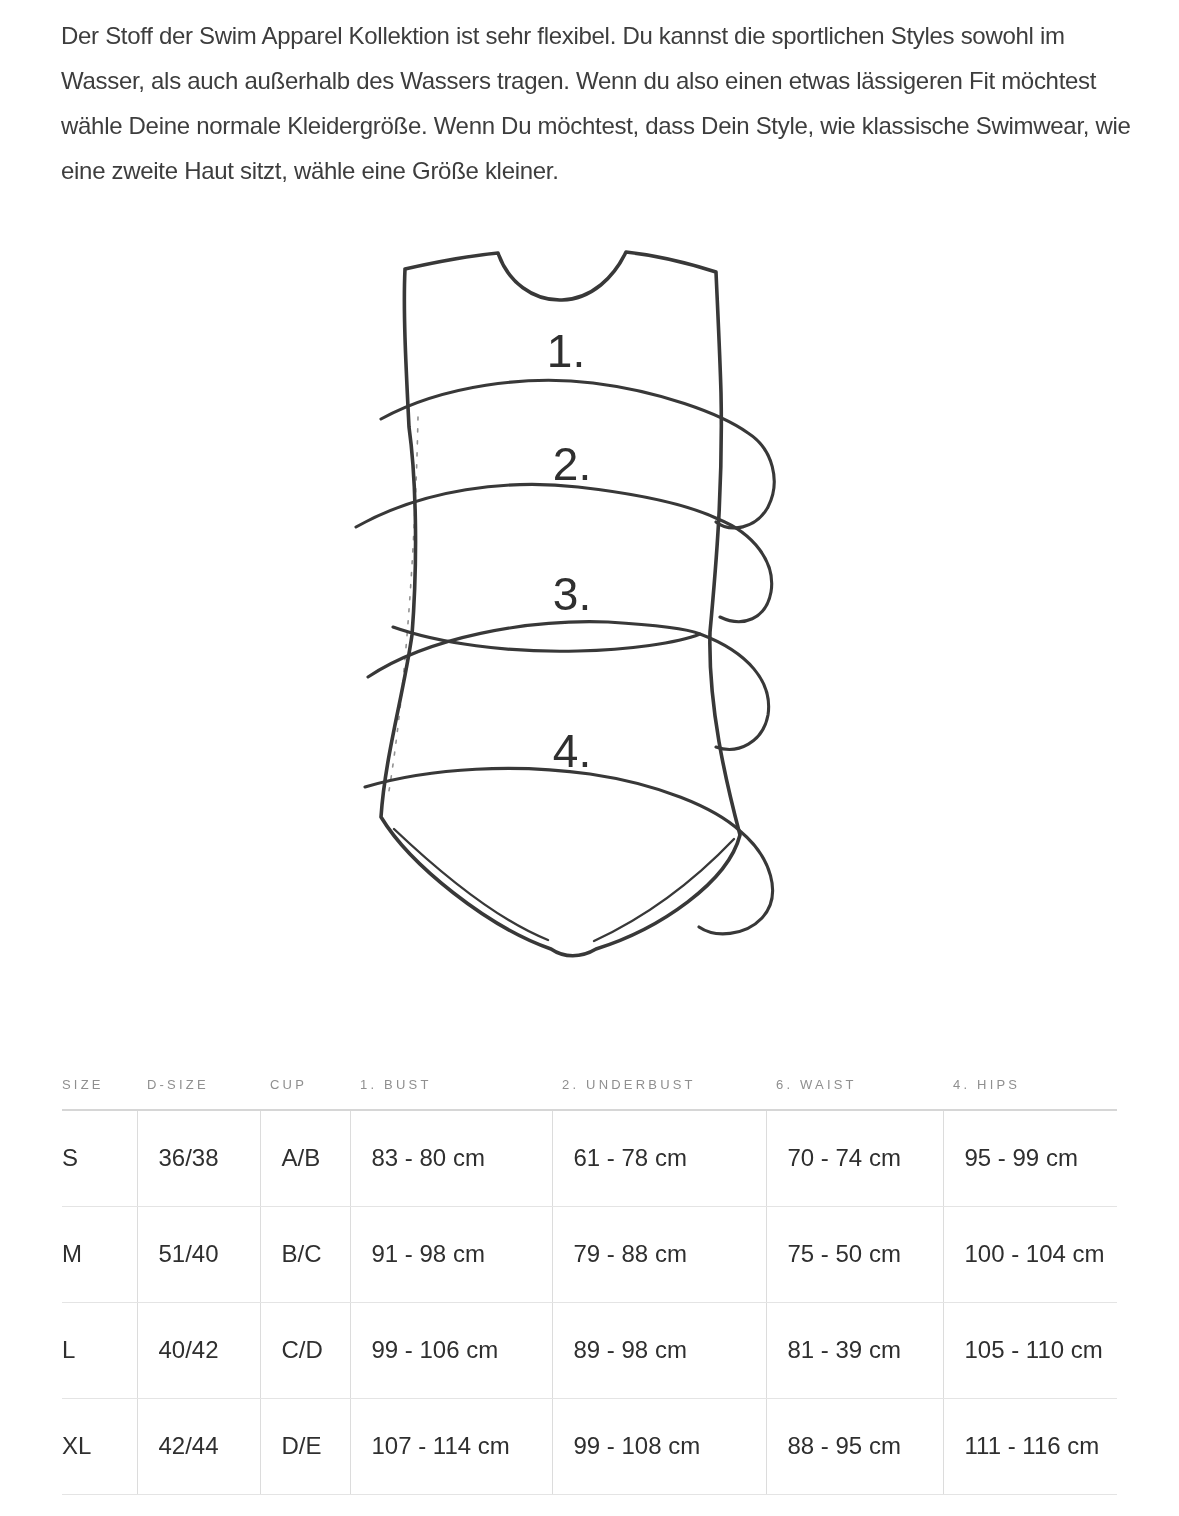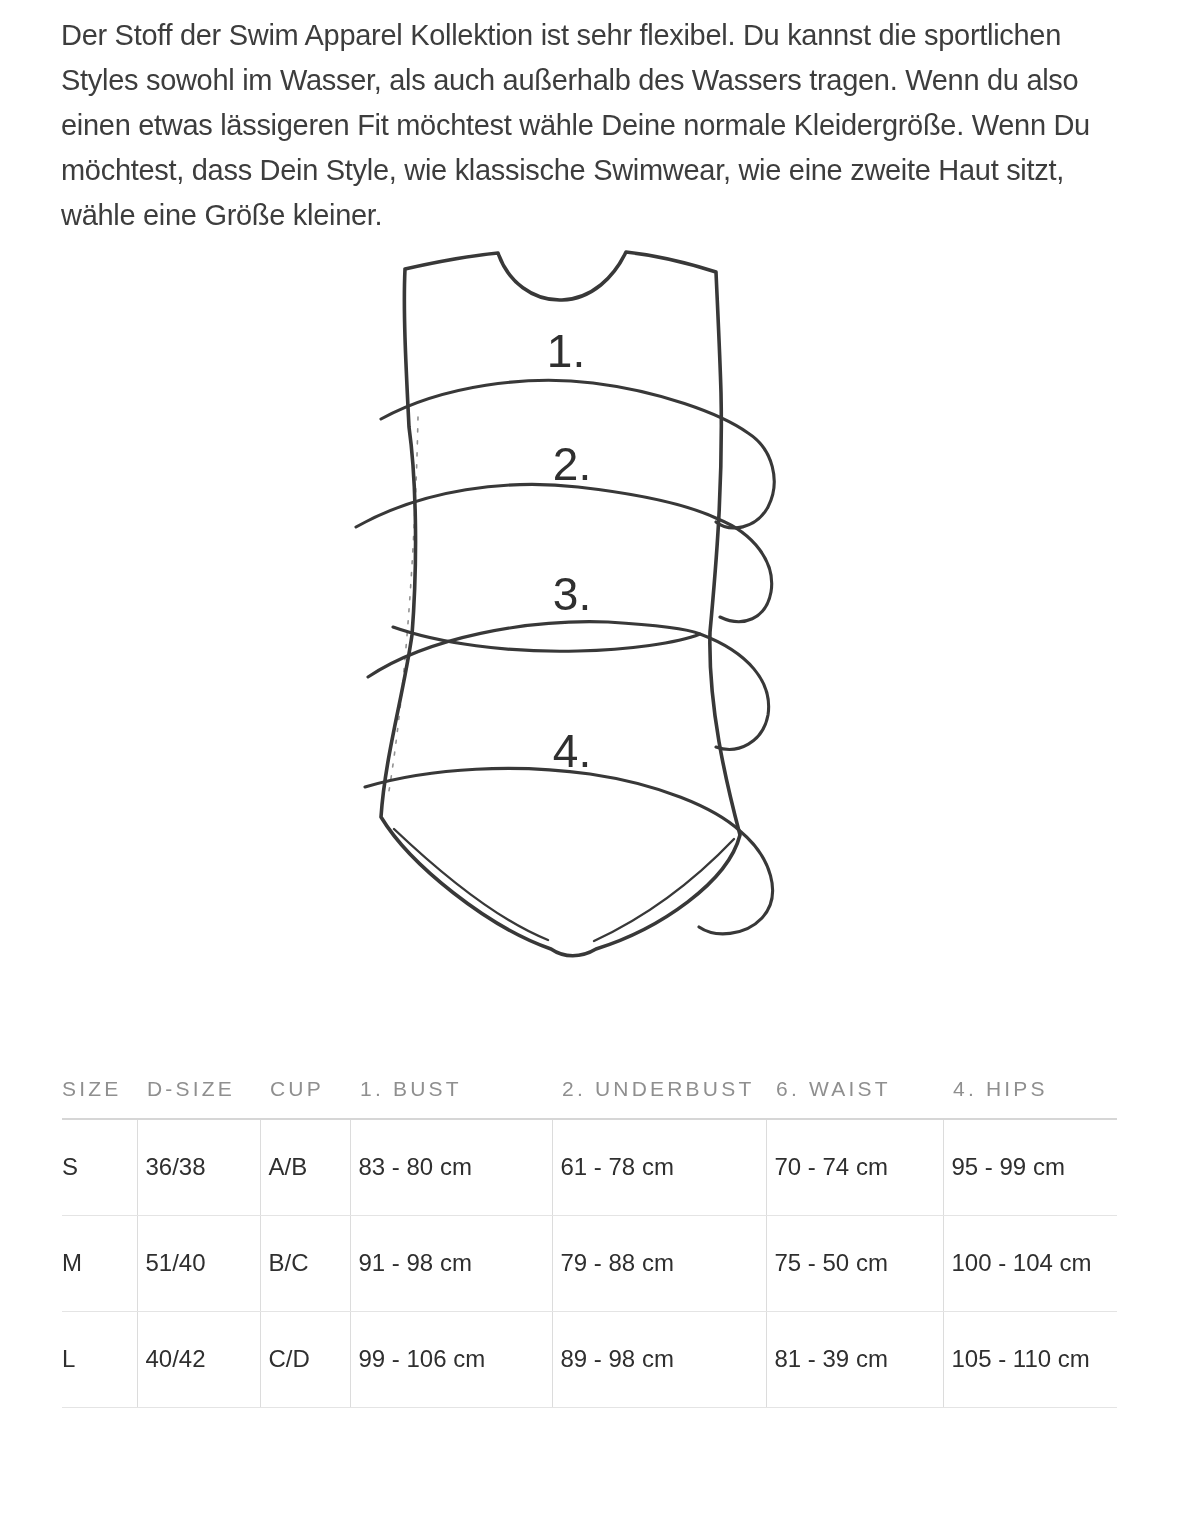--- a/index.html
+++ b/index.html
@@ -10,21 +10,21 @@
     height:1516px;
     background:#ffffff;
     overflow:hidden;
     font-family:"Liberation Sans", sans-serif;
   }
   .intro {
     position:absolute;
     left:61px;
     top:13px;
     width:1082px;
-    font-size:29px;
+    font-size:24px;
     line-height:45px;
     letter-spacing:-0.3px;
     color:#3d3d3d;
   }
   .diagram {
     position:absolute;
     left:348px;
     top:237px;
     width:445px;
     height:750px;
@@ -46,34 +46,34 @@
     position:absolute;
     left:62px;
     top:1077px;
     width:1055px;
     border-collapse:collapse;
     table-layout:fixed;
   }
   .size-table th {
     text-align:left;
     vertical-align:top;
-    font-size:21px;
+    font-size:13px;
     font-weight:normal;
     letter-spacing:3.2px;
     color:#8f8f8f;
     padding:0 0 17px 10px;
     border-bottom:2px solid #d6d6d6;
     white-space:nowrap;
   }
   .size-table th:first-child { padding-left:0; }
   .size-table td {
     height:96px;
     font-size:24px;
     color:#2f2f2f;
-    padding-left:8px;
+    padding-left:21px;
     border-left:1px solid #dcdcdc;
     border-bottom:1px solid #e4e4e4;
     white-space:nowrap;
     vertical-align:middle;
   }
   .size-table td:first-child { border-left:none; padding-left:0; }
 </style>
 </head>
 <body>
 
@@ -180,16 +180,25 @@
       </tr>
       <tr>
         <td>L</td>
         <td>40/42</td>
         <td>C/D</td>
         <td>99 - 106 cm</td>
         <td>89 - 98 cm</td>
         <td>81 - 39 cm</td>
         <td>105 - 110 cm</td>
       </tr>
+      <tr>
+        <td>XL</td>
+        <td>42/44</td>
+        <td>D/E</td>
+        <td>107 - 114 cm</td>
+        <td>99 - 108 cm</td>
+        <td>88 - 95 cm</td>
+        <td>111 - 116 cm</td>
+      </tr>
     </tbody>
   </table>
 
 </div>
 
 </body></html>

